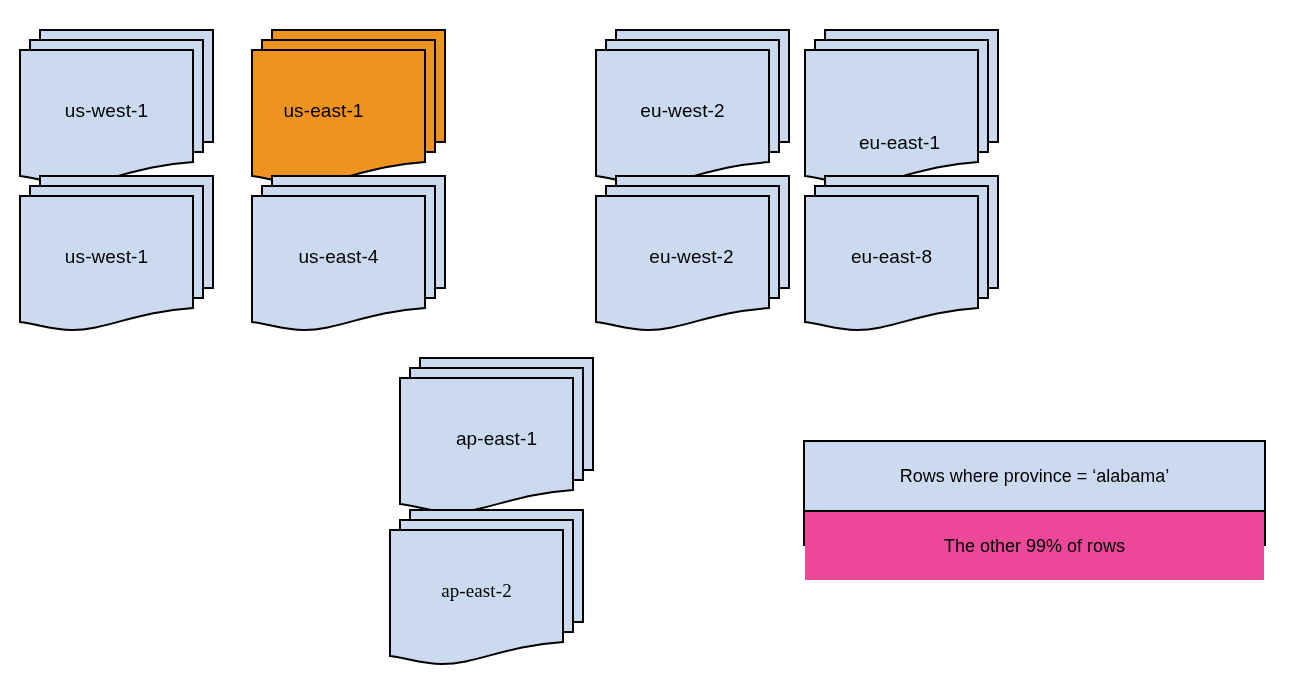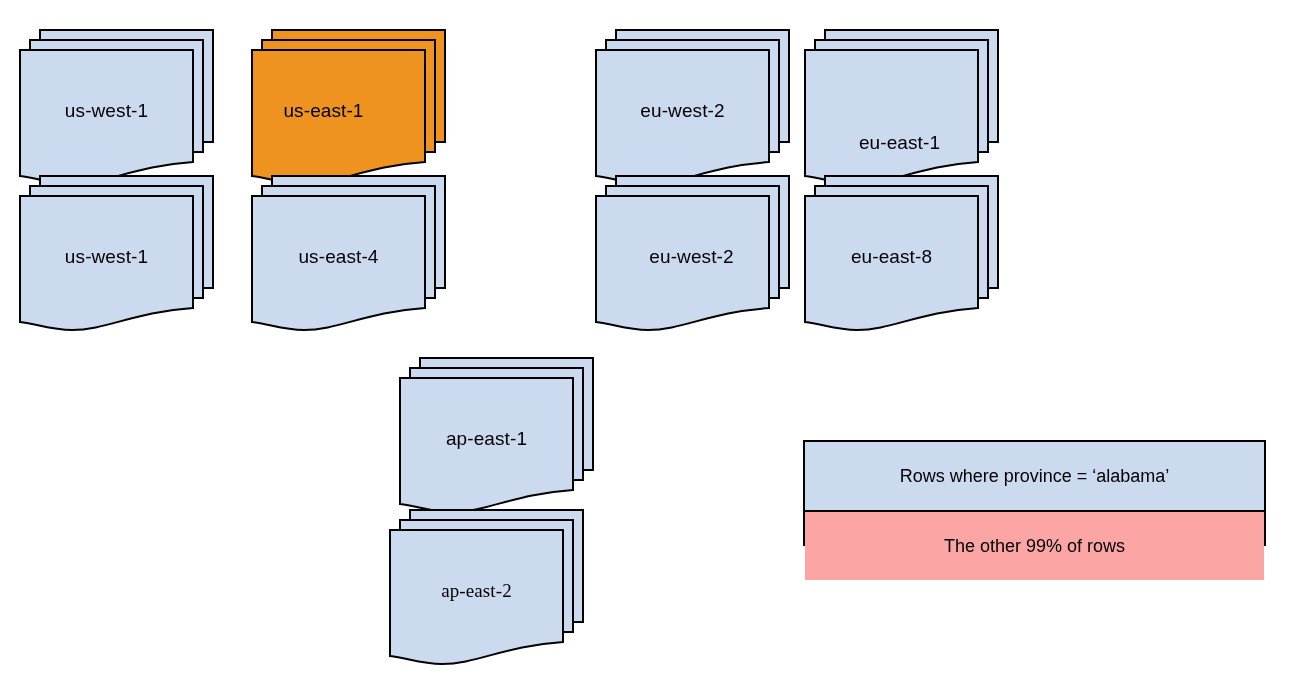--- a/index.html
+++ b/index.html
@@ -127,31 +127,31 @@
         <path d="M0,0 L173,0 L173,112 C114.18,116 86.5,134 51.9,134 C31.14,134 17.3,128 0,126 Z" transform="translate(2,22)" fill="#CCDAF0" stroke="#000000" stroke-width="2" stroke-linejoin="miter"></path>
       </svg>
       <div class="stack-label" style="top: 73.52px; left: 2px; width: 173px;">eu-east-8</div>
     </div>
     <div class="stack" style="left: 398px; top: 356px; width: 197px; height: 166px;">
       <svg width="197" height="166" viewBox="0 0 197 166">
         <path d="M0,0 L173,0 L173,112 L0,112 Z" transform="translate(22,2)" fill="#CCDAF0" stroke="#000000" stroke-width="2" stroke-linejoin="miter"></path>
         <path d="M0,0 L173,0 L173,112 L0,112 Z" transform="translate(12,12)" fill="#CCDAF0" stroke="#000000" stroke-width="2" stroke-linejoin="miter"></path>
         <path d="M0,0 L173,0 L173,112 C114.18,116 86.5,134 51.9,134 C31.14,134 17.3,128 0,126 Z" transform="translate(2,22)" fill="#CCDAF0" stroke="#000000" stroke-width="2" stroke-linejoin="miter"></path>
       </svg>
-      <div class="stack-label" style="top: 73.52px; left: 2px; width: 173px;">ap-east-1</div>
+      <div class="stack-label" style="top: 73.52px; left: 2px; width: 173px; padding-left: 10px;">ap-east-1</div>
     </div>
     <div class="stack" style="left: 388px; top: 508px; width: 197px; height: 166px; font-family: Liberation Serif, serif;">
       <svg width="197" height="166" viewBox="0 0 197 166">
         <path d="M0,0 L173,0 L173,112 L0,112 Z" transform="translate(22,2)" fill="#CCDAF0" stroke="#000000" stroke-width="2" stroke-linejoin="miter"></path>
         <path d="M0,0 L173,0 L173,112 L0,112 Z" transform="translate(12,12)" fill="#CCDAF0" stroke="#000000" stroke-width="2" stroke-linejoin="miter"></path>
         <path d="M0,0 L173,0 L173,112 C114.18,116 86.5,134 51.9,134 C31.14,134 17.3,128 0,126 Z" transform="translate(2,22)" fill="#CCDAF0" stroke="#000000" stroke-width="2" stroke-linejoin="miter"></path>
       </svg>
       <div class="stack-label" style="top: 73.52px; left: 2px; width: 173px;">ap-east-2</div>
     </div>
     <div class="legend" style="left: 803px; top: 440px; width: 463px; height: 106px;">
       <div class="legend-row top" style="background: rgb(204, 218, 240); height: 70px;">
         <span>Rows where province = ‘alabama’</span>
       </div>
-      <div class="legend-row" style="background: #fca5a5; height: 68px;">
+      <div class="legend-row" style="background: #ec4899; height: 68px;">
         <span>The other 99% of rows</span>
       </div>
     </div>
   </div>
 
 </body></html>

